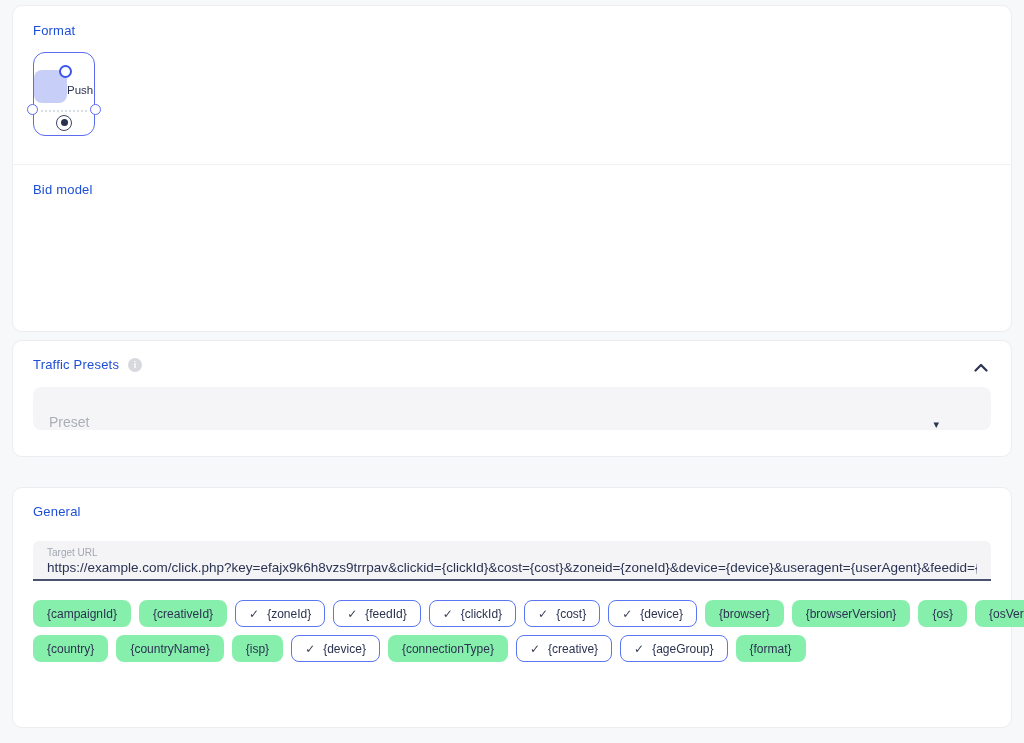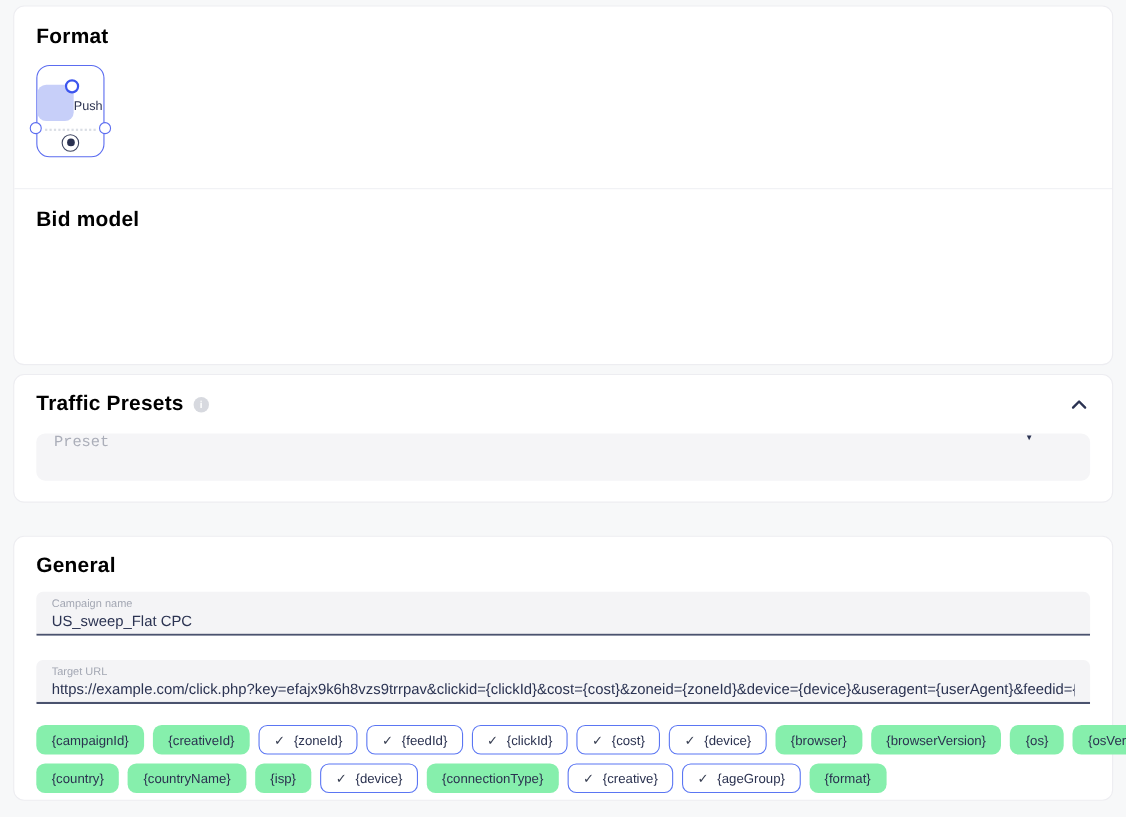--- a/index.html
+++ b/index.html
@@ -19,21 +19,21 @@
     box-sizing:border-box;
   }
   #card-format-bid{top:5px;height:327px;}
   #card-traffic{top:340px;height:117px;}
   #card-general{top:487px;height:241px;}
 
   .section{padding:17px 20px 0 20px;}
   .section-divider{border:none;border-top:1px solid #f0f1f4;margin:28px 0 0 0;}
 
   h3.sec-title{
-    margin:0;font-size:19px;font-weight:bold;color:#000000;
+    margin:0;font-size:13px;font-weight:normal;color:#1d4ed8;
     letter-spacing:.2px;
   }
 
   
   .opt{
     width:62px;margin-top:14px;
     border:1.6px solid #5b6cf0;border-radius:12px;
     background:#fff;position:relative;box-sizing:border-box;
   }
   .opt-top{
@@ -72,21 +72,21 @@
   .info-dot{
     width:14px;height:14px;border-radius:50%;background:#d7d9df;color:#fff;
     font-size:9px;font-weight:bold;display:flex;align-items:center;justify-content:center;
   }
   .collapse-btn{
     position:absolute;top:18px;right:22px;width:16px;height:16px;cursor:pointer;
     display:flex;align-items:center;justify-content:center;
   }
   .select-box{
     margin-top:15px;height:43px;background:#f5f5f7;border-radius:8px;
-    display:flex;align-items:flex-start;padding:0 16px;position:relative;font-family:Liberation Mono, monospace;
+    display:flex;align-items:flex-end;padding:0 16px;position:relative;
   }
   .select-placeholder{color:#abaeb9;font-size:14px;}
   .select-caret{
     position:absolute;right:52px;color:#2b3352;font-size:11px;line-height:1;
   }
 
   
   .filled-input{
     margin-top:12px;background:#f4f4f6;border-bottom:2px solid #4a526e;
     border-radius:6px 6px 0 0;padding:6px 14px 0 14px;height:40px;box-sizing:border-box;
@@ -156,24 +156,20 @@
     <svg width="14" height="9" viewBox="0 0 14 9">
       <path d="M1.5 7.5 L7 2 L12.5 7.5" fill="none" stroke="#2b3352" stroke-width="2.2" stroke-linecap="round" stroke-linejoin="round"></path>
     </svg>
   </div>
 </div>
 
 <div class="card" id="card-general">
   <div class="section" style="padding-top:16px;">
     <h3 class="sec-title">General</h3>
 
-    <div class="filled-input" id="campaign-name-input">
-      <span class="flabel">Campaign name</span>
-      <span class="fvalue">US_sweep_Flat CPC</span>
-    </div>
 
     <div class="filled-input" id="target-url-input">
       <span class="flabel">Target URL</span>
       <span class="fvalue">https://example.com/click.php?key=efajx9k6h8vzs9trrpav&amp;clickid={clickId}&amp;cost={cost}&amp;zoneid={zoneId}&amp;device={device}&amp;useragent={userAgent}&amp;feedid={feedId}&amp;creative</span>
     </div>
 
     <div class="chips" id="chips-row-1">
         <div class="chip">
           <span>{campaignId}</span>
         </div>

